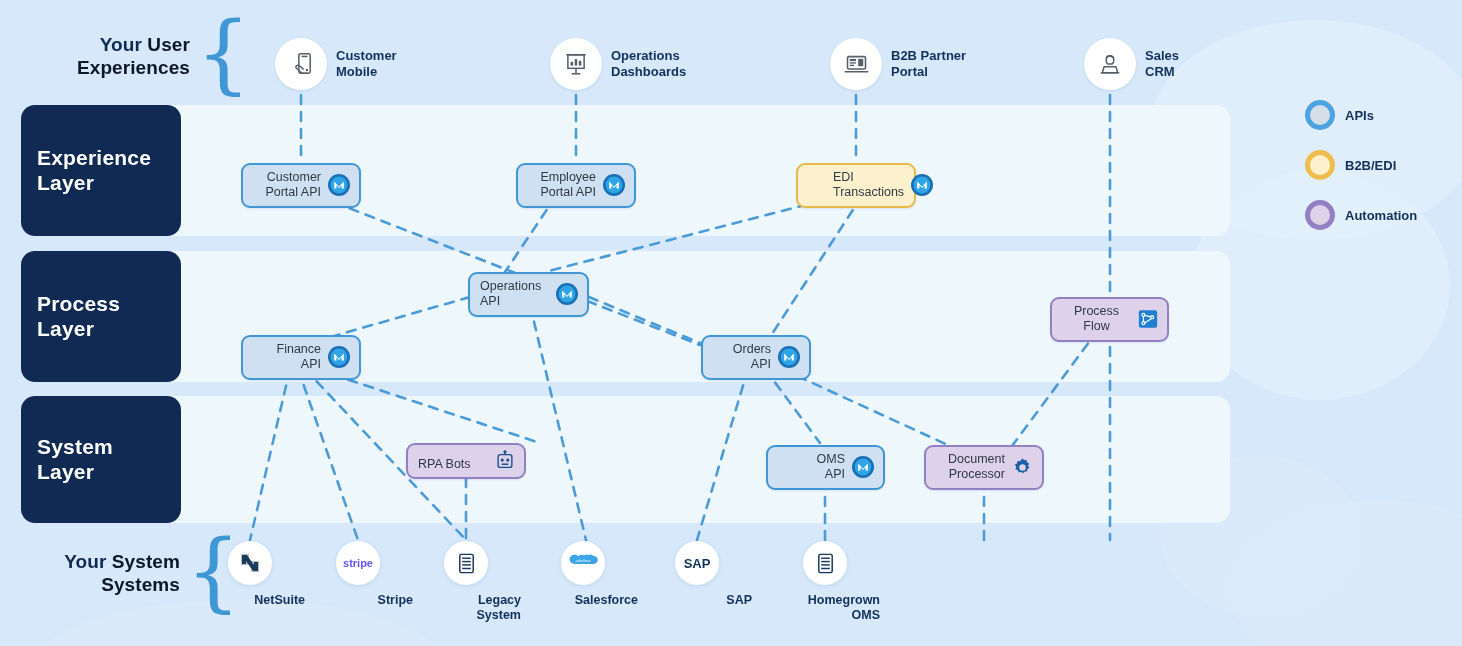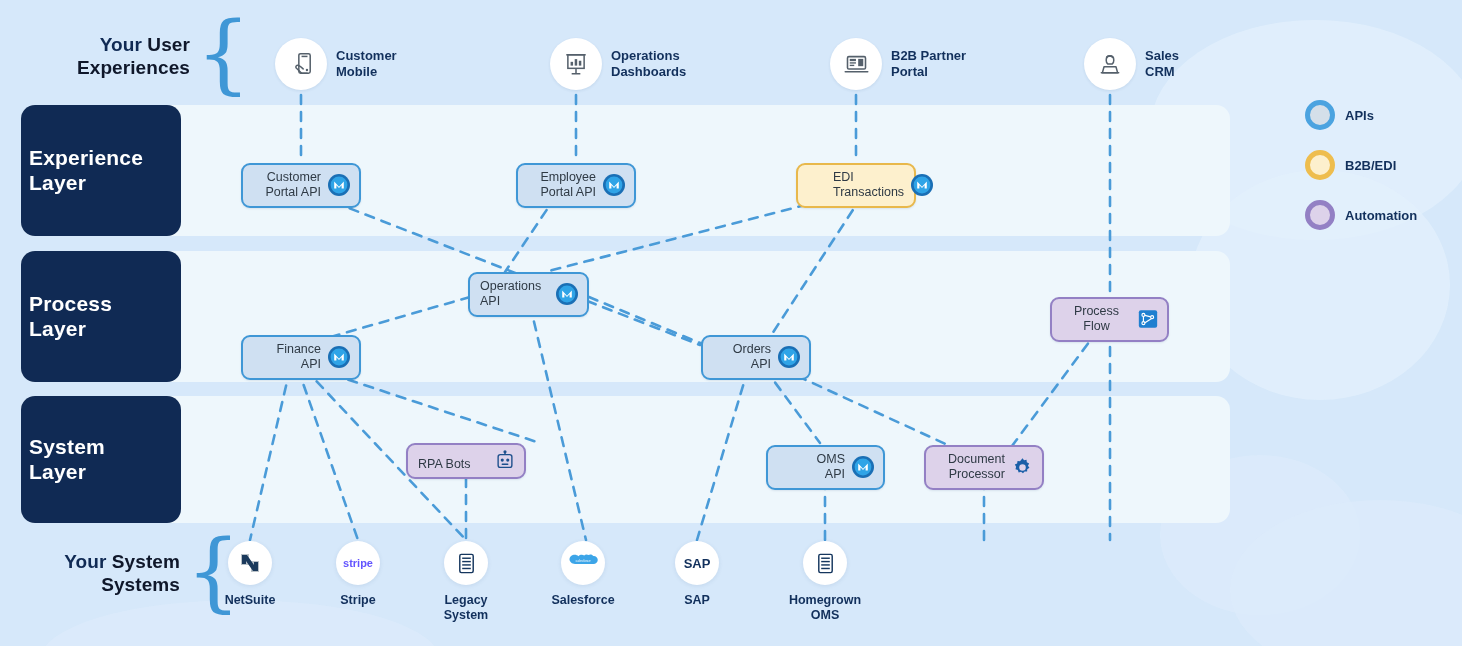--- a/index.html
+++ b/index.html
@@ -19,21 +19,21 @@
   
   .band {
     position:absolute; left:21px; width:1209px;
     background:#eef7fc;
     border-radius:14px;
   }
   .band-label {
     position:absolute; left:0; top:0; width:160px; height:100%;
     background:#102a54; border-radius:14px;
     color:#fff; font-weight:bold; font-size:21px; line-height:1.18;
-    display:flex; align-items:center; padding-left:8px;
+    display:flex; align-items:center; padding-left:16px;
     letter-spacing:.2px;
   }
 
   
   .grouplabel {
     position:absolute; text-align:right; font-size:19px; font-weight:bold;
     line-height:1.22; color:#102a54; letter-spacing:.1px;
   }
   .grouplabel .accent { color:#0f172a; }
   .brace {
@@ -48,21 +48,21 @@
     display:flex; align-items:center; justify-content:center;
     box-shadow:0 1px 3px rgba(30,70,120,.10);
     flex:0 0 auto;
   }
   .ux-label {
     font-size:13px; font-weight:bold; color:#12305c; line-height:1.2;
     white-space:pre-line;
   }
 
   
-  .be { position:absolute; width:110px; text-align:center; }
+  .be { position:absolute; width:110px; text-align:right; }
   .be-circle {
     width:44px; height:44px; border-radius:50%; background:#fff; margin:0 auto;
     display:flex; align-items:center; justify-content:center;
     box-shadow:0 1px 4px rgba(30,70,120,.10);
   }
   .be-label {
     margin-top:8px; font-size:12.5px; font-weight:bold; color:#12305c;
     line-height:1.2; white-space:pre-line;
   }
 

